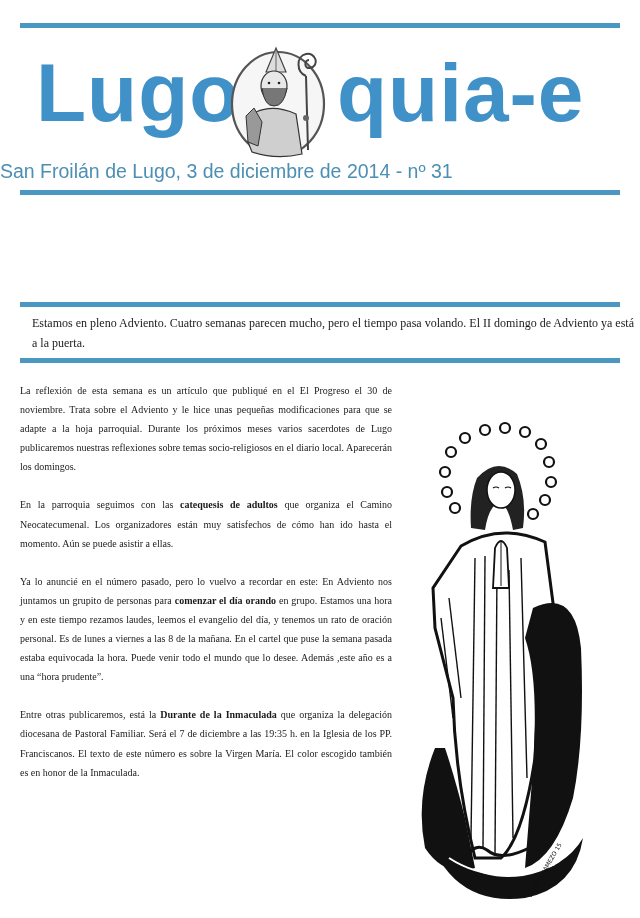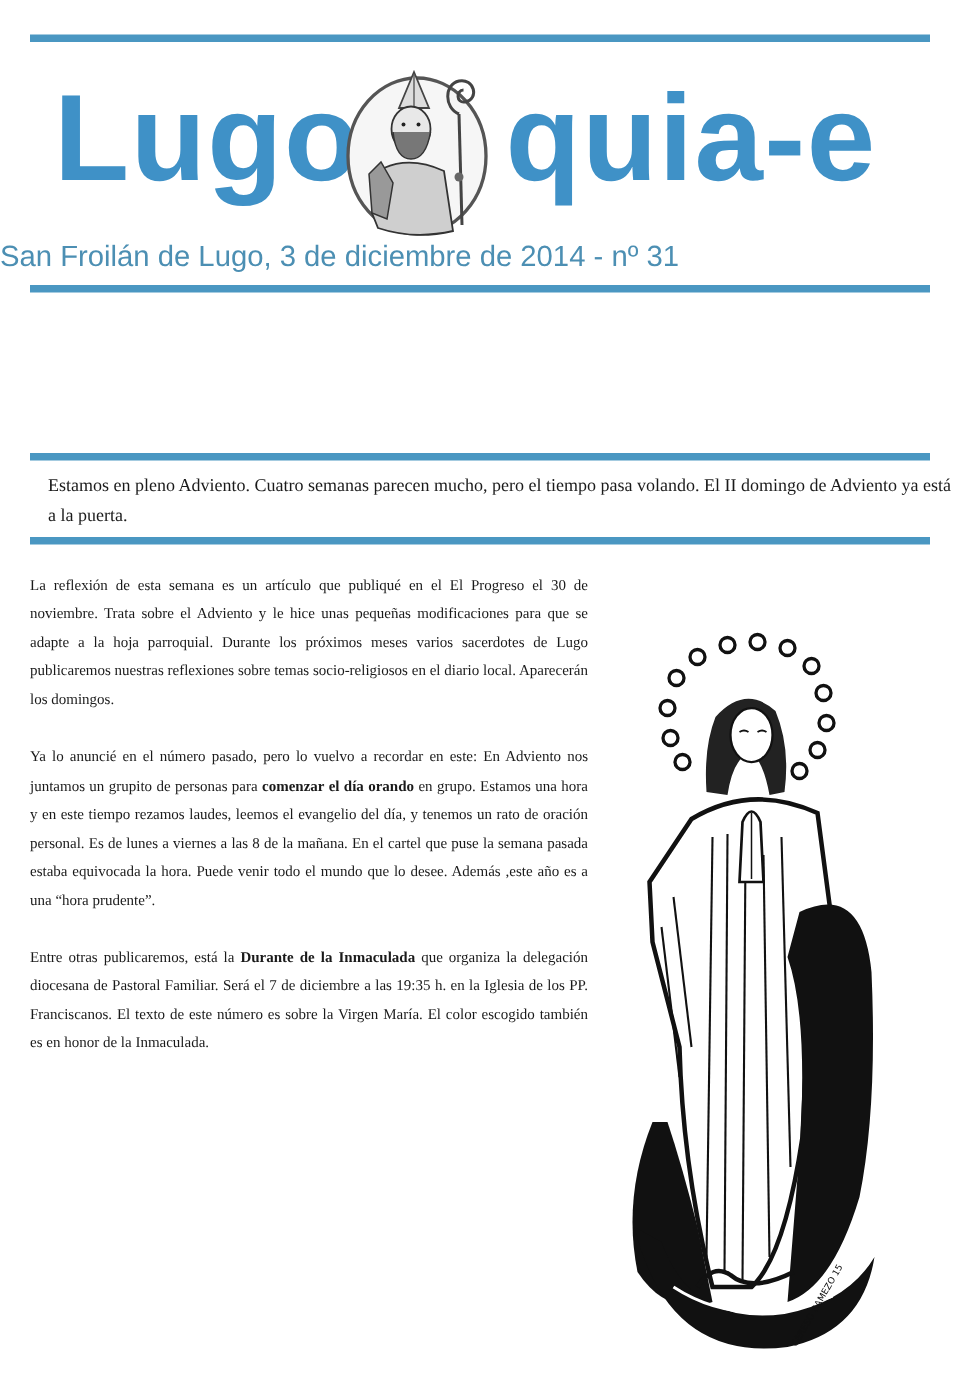--- a/index.html
+++ b/index.html
@@ -56,20 +56,21 @@
 </div>
 
 <div class="rule" style="top:302px;"></div>
 
 <div class="intro">Estamos en pleno Adviento. Cuatro semanas parecen mucho, pero el tiempo pasa volando. El II domingo de Adviento ya está a la puerta.</div>
 
 <div class="rule" style="top:358px;"></div>
 
 <div class="body-col">
   <p>La reflexión de esta semana es un artículo que publiqué en el El Progreso el 30 de noviembre. Trata sobre el Adviento y le hice unas pequeñas modificaciones para que se adapte a la hoja parroquial. Durante los próximos meses varios sacerdotes de Lugo publicaremos nuestras reflexiones sobre temas socio-religiosos en el diario local. Aparecerán los domingos.</p>
+  <p><span>En la parroquia seguimos con las </span><b>catequesis de adultos</b><span> que organiza el Camino Neocatecumenal. Los organizadores están muy satisfechos de cómo han ido hasta el momento. Aún se puede asistir a ellas.</span></p>
   <p><span>Ya lo anuncié en el número pasado, pero lo vuelvo a recordar en este: En Adviento nos juntamos un grupito de personas para </span><b>comenzar el día orando</b><span> en grupo. Estamos una hora y en este tiempo rezamos laudes, leemos el evangelio del día, y tenemos un rato de oración personal. Es de lunes a viernes a las 8 de la mañana. En el cartel que puse la semana pasada estaba equivocada la hora. Puede venir todo el mundo que lo desee. Además ,este año es a una “hora prudente”.</span></p>
   <p><span>Entre otras publicaremos, está la </span><b>Durante de la Inmaculada</b><span> que organiza la delegación diocesana de Pastoral Familiar. Será el 7 de diciembre a las 19:35 h. en la Iglesia de los PP. Franciscanos. El texto de este número es sobre la Virgen María. El color escogido también es en honor de la Inmaculada.</span></p>
 </div>
 
 <div class="illustration">
   <svg width="190" height="490" viewBox="0 0 190 490">
 
     <g fill="none" stroke="#111" stroke-width="2.2">
       <circle cx="60" cy="20" r="5"></circle>
       <circle cx="80" cy="12" r="5"></circle>

